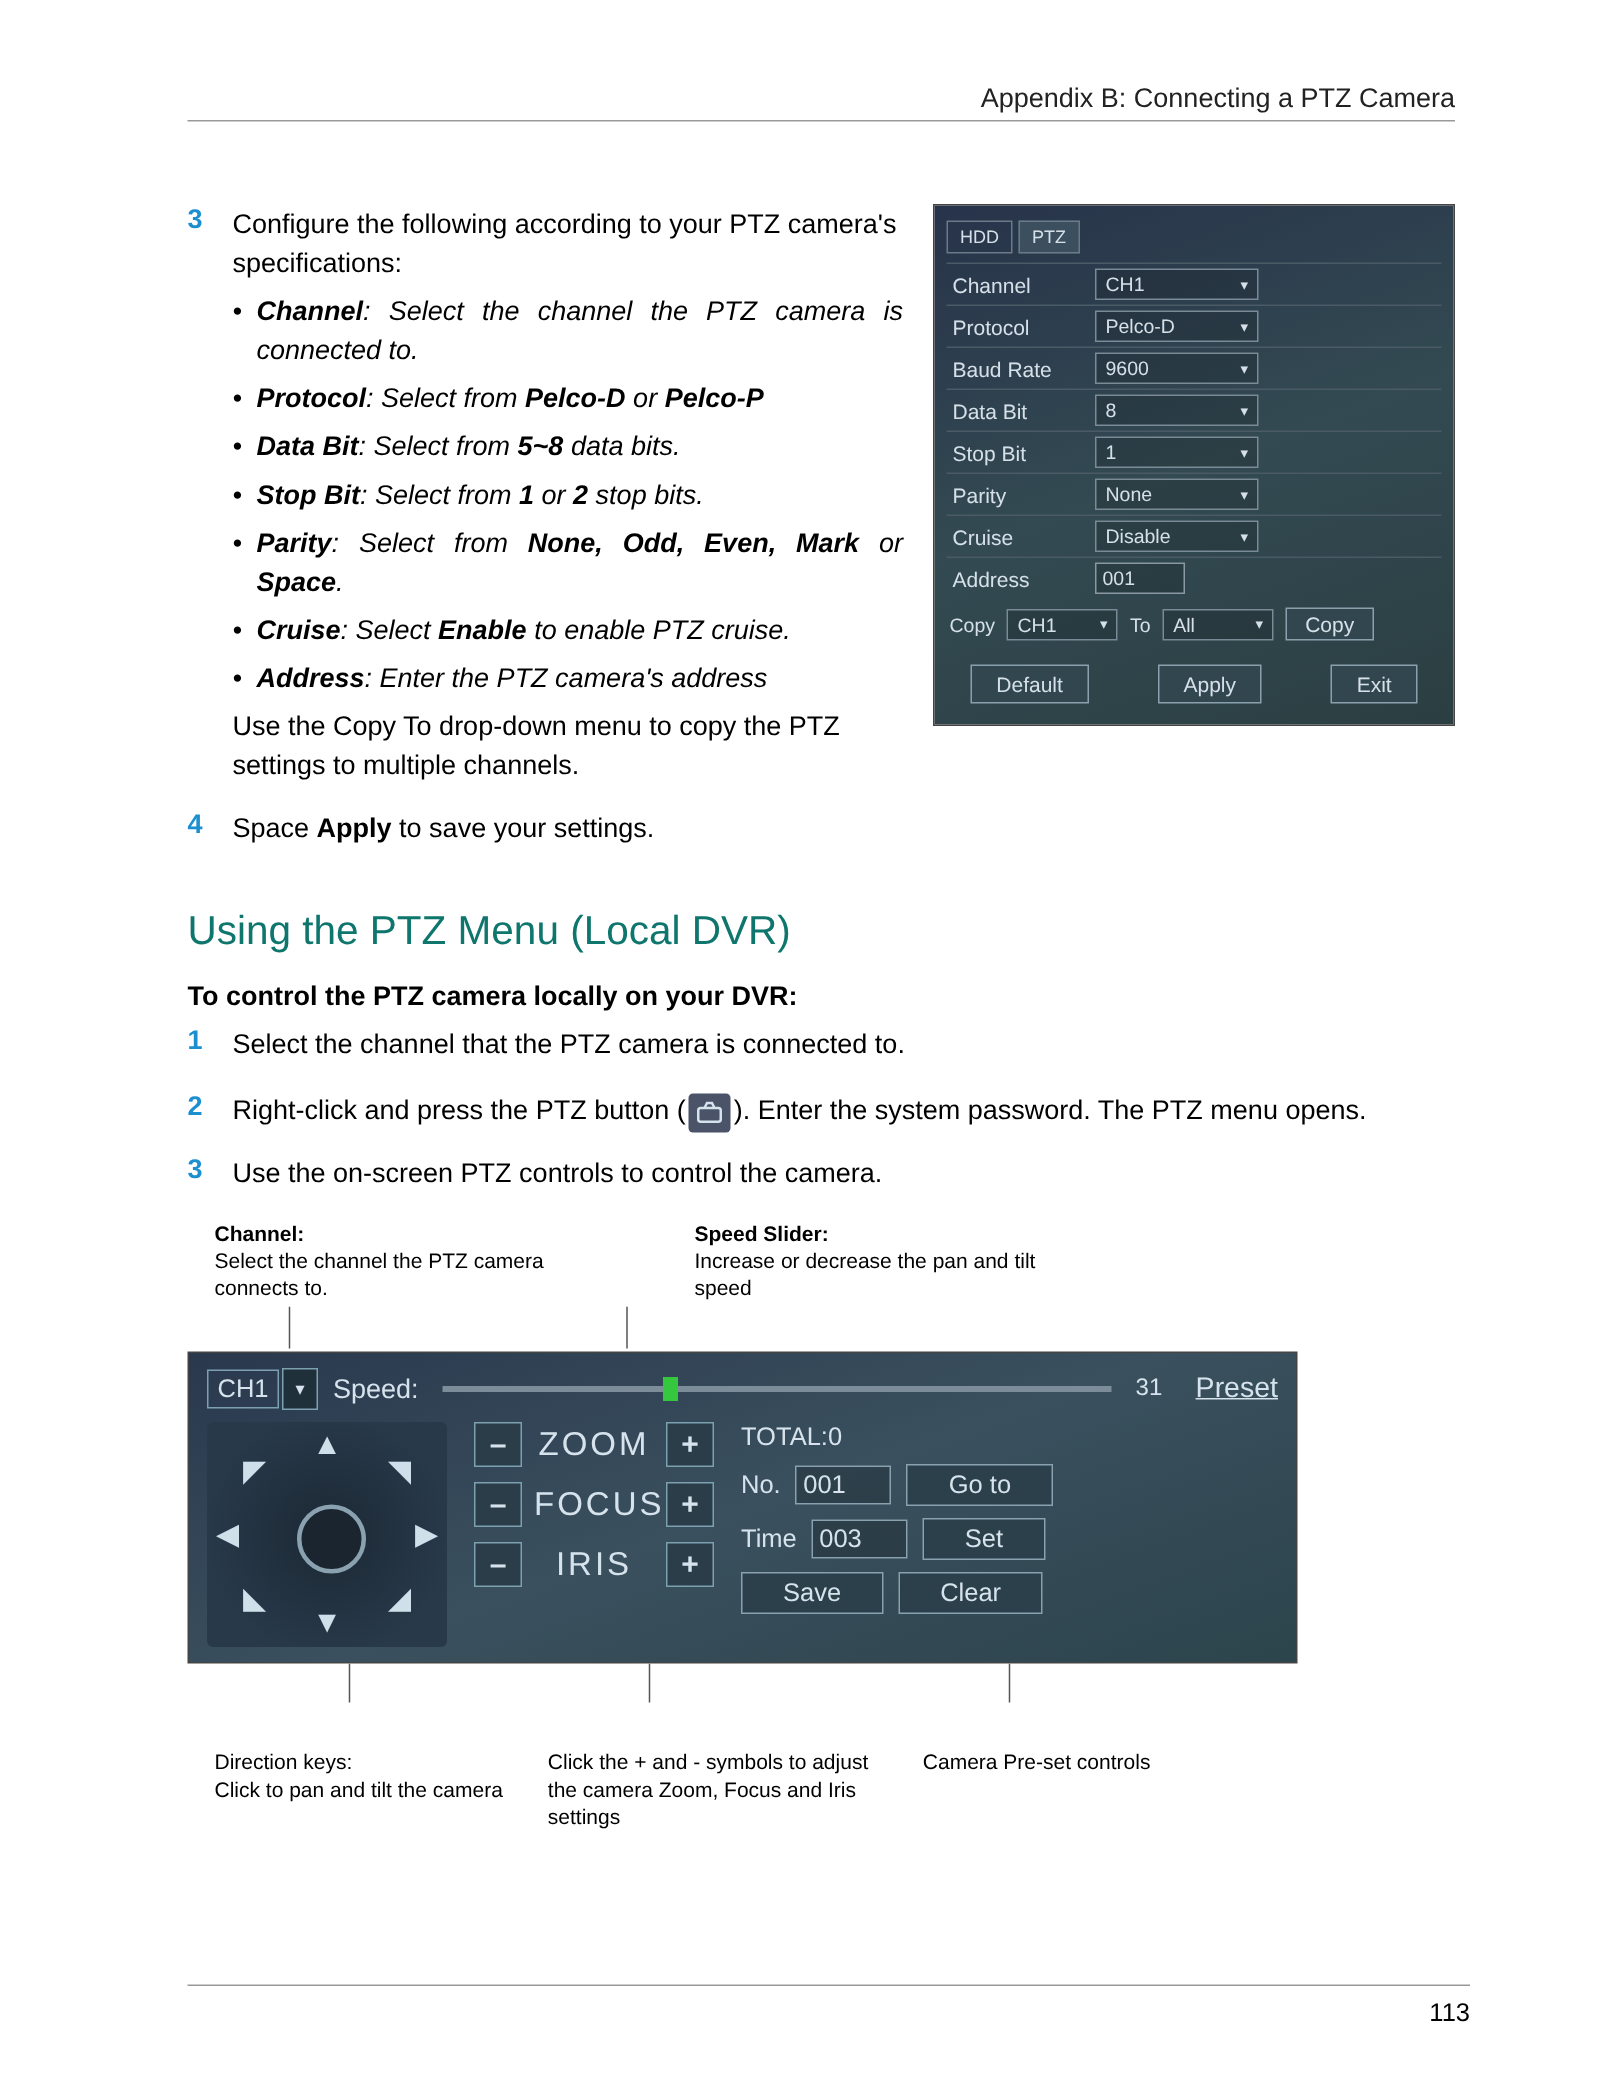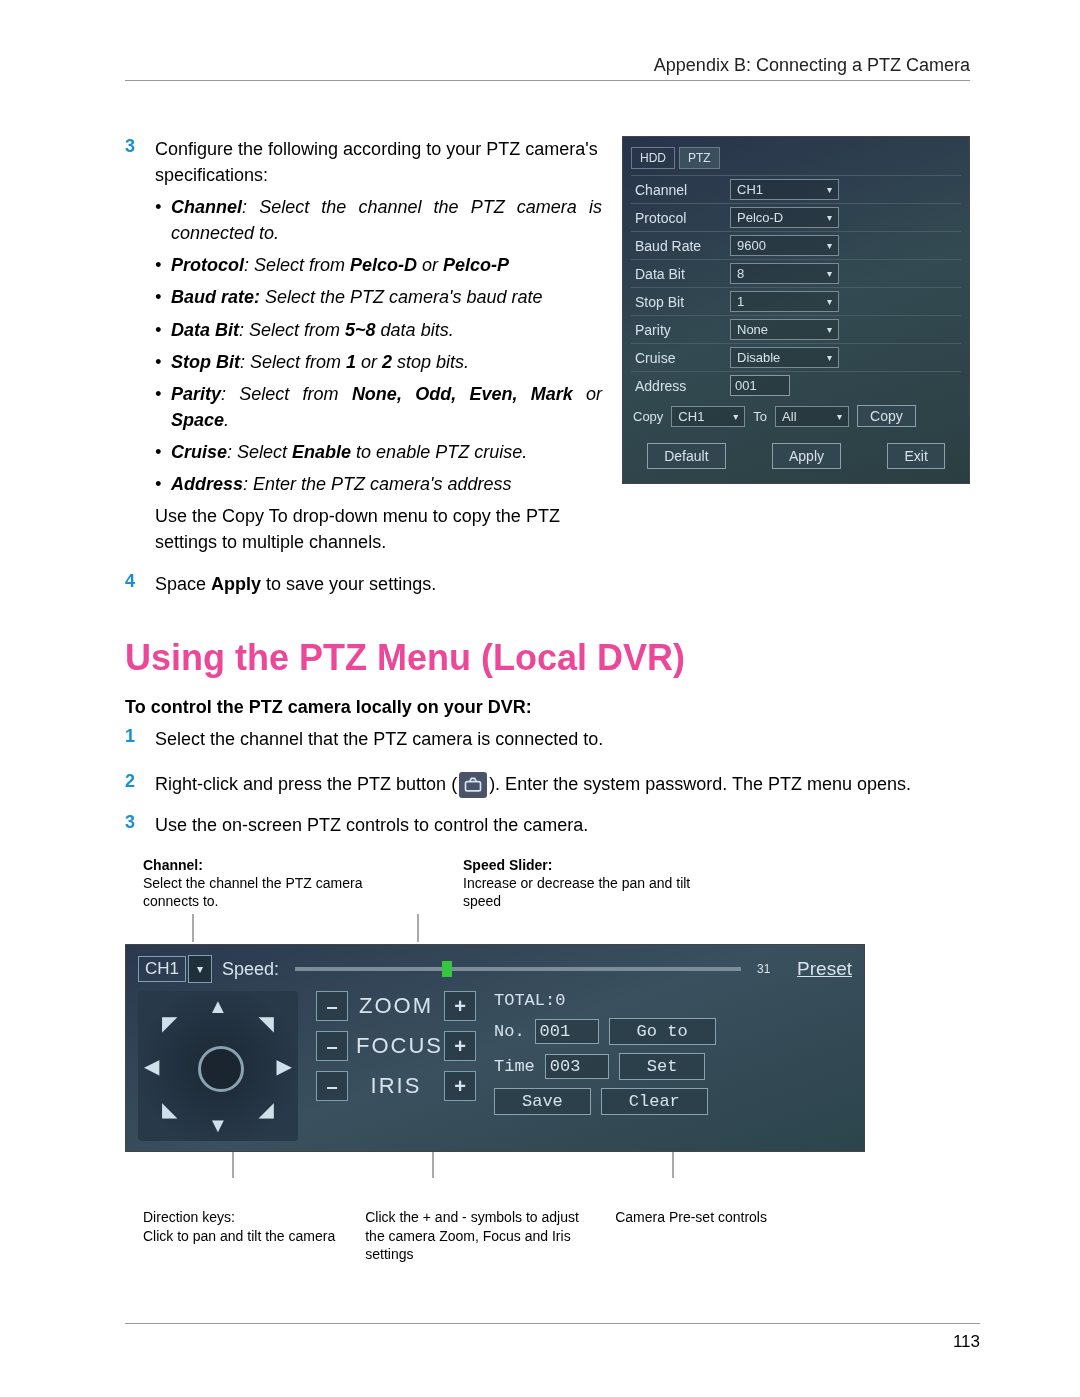--- a/index.html
+++ b/index.html
@@ -30,21 +30,21 @@
   }
   .left-col { flex: 1; font-size: 18px; }
   .step { display: flex; margin-bottom: 12px; }
   .step-num { color:#1b8fd0; font-weight:bold; width:30px; flex-shrink:0; }
   .step-body { flex:1; line-height:1.45; }
   ul.bul { list-style:none; padding:0; margin:6px 0 0 0; }
   ul.bul li { position:relative; padding-left:16px; margin-bottom:6px; text-align:justify;font-style:italic; }
   ul.bul li::before { content:"•"; position:absolute; left:0; }
   .b { font-weight:bold; }
   .heading {
-    color:#ec4899; font-weight:bold; font-size:36px; margin:40px 0 18px 0;
+    color:#0f766e; font-weight:normal; font-size:27px; margin:40px 0 18px 0;
   }
   .sub { font-weight:bold; font-size:18px; margin-bottom:8px; }
   .ptz-icon {
     display:inline-flex; align-items:center; justify-content:center;
     width:28px; height:26px; background:#4a5368; border-radius:3px;
     vertical-align:middle; margin:0 2px;
   }
   .ptz-icon svg { width:20px; height:18px; }
 
   
@@ -85,21 +85,21 @@
     width:740px;
     box-sizing:border-box;
     position:relative;
   }
   .ptz-top { display:flex; align-items:center; gap:10px; }
   .chsel { display:flex; align-items:center; gap:2px; }
   .chbox { padding:2px 6px; border:1px solid #7da0b0; font-size:17px;}
   .chdrop{ width:22px; height:26px; border:1px solid #7da0b0; display:flex; align-items:center; justify-content:center; font-size:12px; background:#20303a;}
   .slider-track{ flex:1; height:4px; background:#7c8c98; position:relative; margin:0 6px;}
   .slider-thumb{ position:absolute; top:-6px; width:10px; height:16px; background:#35c83e; left:33%; }
-  .speed-val{ font-size:12px; min-width:30px; }
+  .speed-val{ font-size:16px; min-width:30px; }
   .preset-title{ text-decoration:underline; font-size:19px; margin-left:auto;}
   .ptz-body{ display:flex; gap:18px; margin-top:8px; align-items:flex-start;}
   .dpad{
     width:160px; height:150px; position:relative;
     background:radial-gradient(circle,#1f2d3a 20%,#28394a 75%);
     border-radius:4px;
   }
   .dpad .arrow{
     position:absolute; color:#cfe0ea; font-size:20px;
   }
@@ -109,21 +109,21 @@
   .dpad .w{left:6px;top:50%;transform:translateY(-50%);} 
   .dpad .ne{top:20px;right:24px;} .dpad .nw{top:20px;left:24px;}
   .dpad .se{bottom:20px;right:24px;} .dpad .sw{bottom:20px;left:24px;}
   .dpad .center{ position:absolute; top:50%; left:50%; width:40px; height:40px; margin:-20px 0 0 -20px;
     border:3px solid #8aa2b0; border-radius:50%; background:#1a2530;}
   .zfi-col{ display:flex; flex-direction:column; gap:10px; }
   .zfi{ display:flex; align-items:center; gap:8px; }
   .zfi .pm{ width:30px; height:28px; border:1px solid #7da0b0; display:flex; align-items:center; justify-content:center; font-size:20px; font-weight:bold; background:#2a3d48;}
   .zfi .zl{ width:80px; text-align:center; letter-spacing:2px; font-size:22px;}
   .preset-col{ font-size:17px; }
-  .preset-col .line{ display:flex; align-items:center; gap:10px; margin-bottom:8px;font-family:Liberation Mono, monospace;}
+  .preset-col .line{ display:flex; align-items:center; gap:10px; margin-bottom:8px;}
   .preset-col .pin{ width:54px; border:1px solid #8aa2b0; padding:2px 4px; text-align:left; background:rgba(0,0,0,0.2);}
   .preset-col .pbtn{ border:1px solid #8aa2b0; padding:3px 27px; background:#2b404a;}
   .callouts-bottom{ display:flex; gap:30px; font-size:14px; margin:26px 0 0 18px;}
   .cb{ max-width:220px; line-height:1.3; }
   .cb .ct{font-weight:normal;}
   .leader {stroke:#555; fill:none;}
   .footer{
     position:absolute; bottom:45px; left:125px; right:100px;
     border-top:1px solid #999; padding-top:8px; text-align:right; font-size:17px;
   }
@@ -136,21 +136,20 @@
 
   <div class="two-col">
     <div class="left-col">
       <div class="step">
         <div class="step-num">3</div>
         <div class="step-body">
           <div>Configure the following according to your PTZ camera's specifications:</div>
           <ul class="bul">
             <li><span class="b">Channel</span><span>: Select the channel the PTZ camera is connected to.</span></li>
             <li><span class="b">Protocol</span><span>: Select from </span><span class="b">Pelco-D</span><span> or </span><span class="b">Pelco-P</span></li>
-            <li><span class="b">Baud rate:</span><span> Select the PTZ camera's baud rate</span></li>
             <li><span class="b">Data Bit</span><span>: Select from </span><span class="b">5~8</span><span> data bits.</span></li>
             <li><span class="b">Stop Bit</span><span>: Select from </span><span class="b">1</span><span> or </span><span class="b">2</span><span> stop bits.</span></li>
             <li><span class="b">Parity</span><span>: Select from </span><span class="b">None, Odd, Even, Mark</span><span> or </span><span class="b">Space</span><span>.</span></li>
             <li><span class="b">Cruise</span><span>: Select </span><span class="b">Enable</span><span> to enable PTZ cruise.</span></li>
             <li><span class="b">Address</span><span>: Enter the PTZ camera's address</span></li>
           </ul>
           <div style="margin-top:6px">Use the Copy To drop-down menu to copy the PTZ settings to multiple channels.</div>
         </div>
       </div>
     </div>

